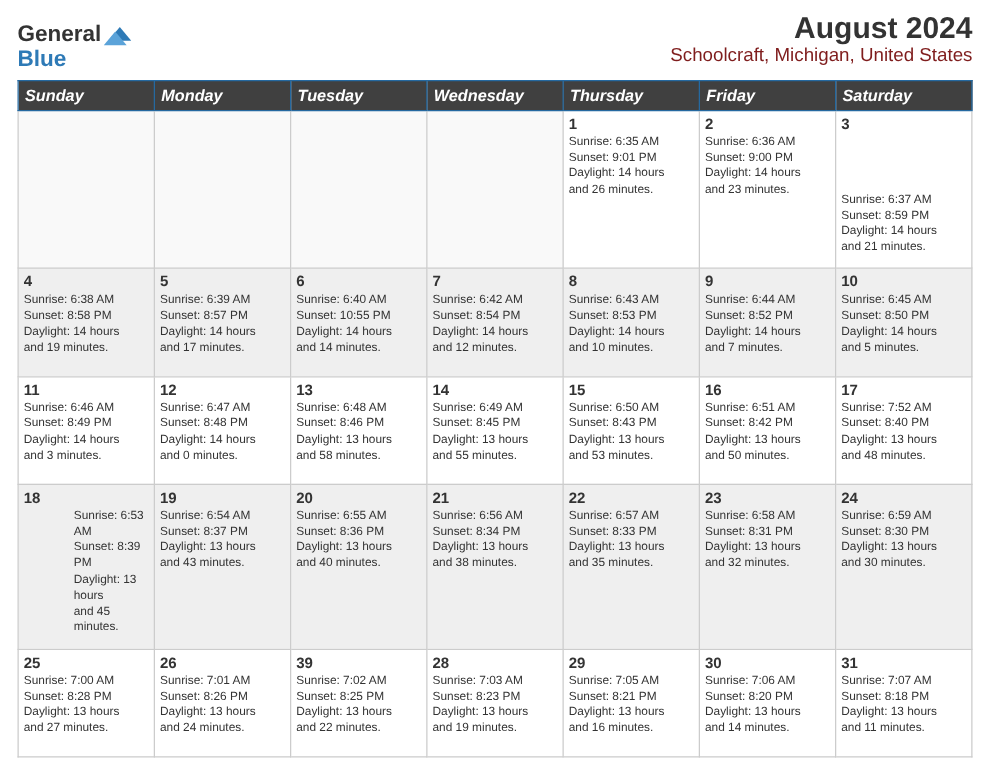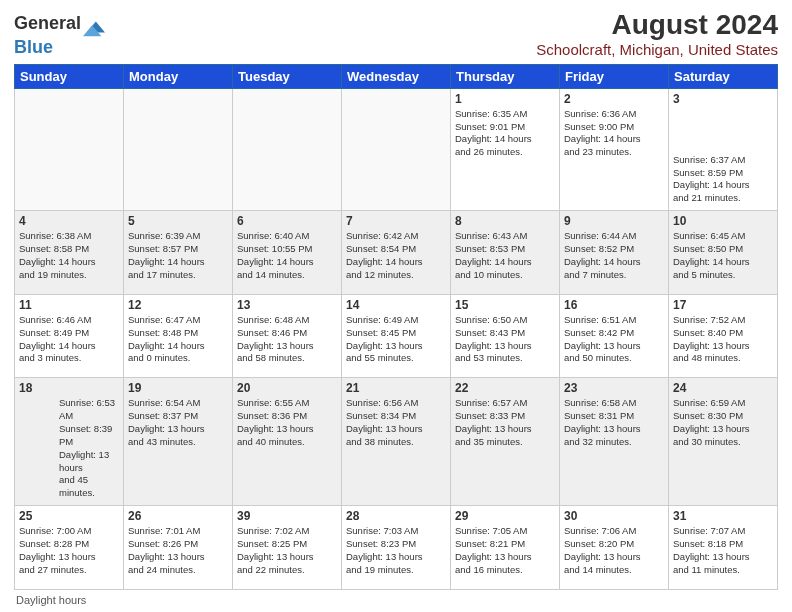--- a/index.html
+++ b/index.html
@@ -46,21 +46,21 @@
     .logo-icon {
       width: 22px;
       height: 22px;
       margin-left: 2px;
       margin-top: 2px;
     }
     .title-area {
       text-align: right;
     }
     .main-title {
-      font-size: 28px;
+      font-size: 24px;
       font-weight: bold;
       color: #333;
       line-height: 1.1;
     }
     .subtitle {
       font-size: 15px;
       color: #7f1d1d;
     }
     .calendar {
       flex: 1;
@@ -104,30 +104,30 @@
     .footer {
       margin-top: 4px;
       font-size: 11px;
       color: #555;
       text-align: left;
       padding-left: 2px;
     }
     tr:nth-child(odd) td { background: #fff; }
     tr:nth-child(even) td { background: #efefef; }
     
-    tr:first-child th { background: #1d4ed8; }
+    tr:first-child th { background: #404040; font-style: italic; }
   </style>
 </head>
 <body>
 
 <div class="page">
   <div class="header">
     <div class="logo">
       <div class="logo-text">
-        <span style="display:flex;align-items:flex-start;">
+        <span style="display:flex;align-items:flex-end;">
           <span class="logo-general">General</span>
           <svg class="logo-icon" viewBox="0 0 24 24" xmlns="http://www.w3.org/2000/svg">
             <polygon points="4,18 14,6 24,18" fill="#2e7ab6"></polygon>
             <polygon points="0,22 10,10 20,22" fill="#5ba3d9"></polygon>
           </svg>
         </span>
         <span class="logo-blue">Blue</span>
       </div>
     </div>
     <div class="title-area">
@@ -376,16 +376,13 @@
             <span class="day-number">31</span>
             <div class="day-info" style="white-space: pre-wrap;">Sunrise: 7:07 AM
 Sunset: 8:18 PM
 Daylight: 13 hours
 and 11 minutes.</div>
           </td>
         </tr>
       </tbody>
   </table>
 
-  <div class="footer">
-    <span>Daylight hours</span>
-  </div>
 </div>
 
 </body></html>

